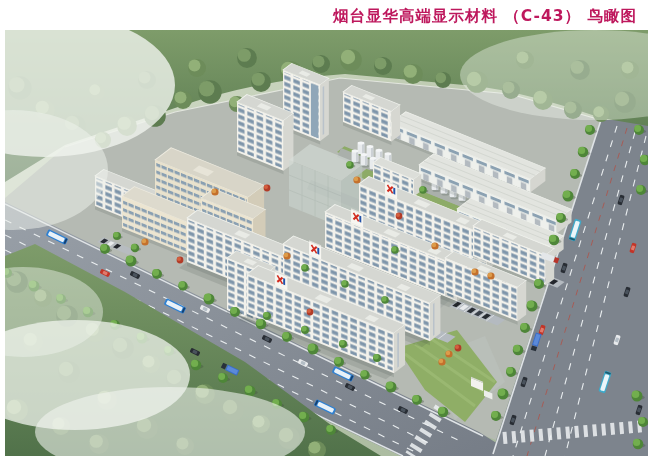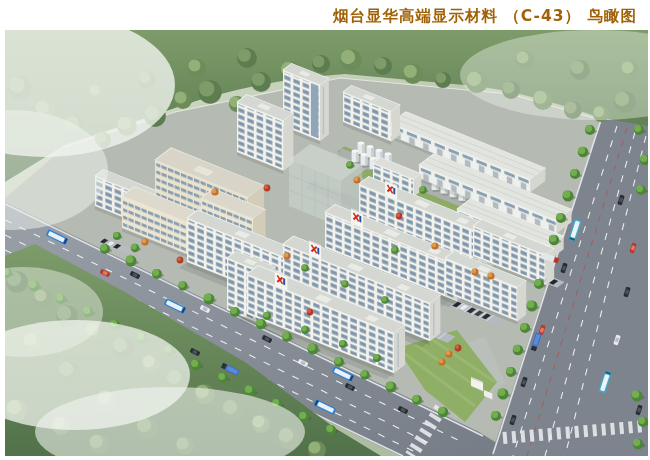--- a/index.html
+++ b/index.html
@@ -1,19 +1,19 @@
 <!DOCTYPE html>
 <html><head>
 <meta charset="utf-8">
 <style>
   html,body{margin:0;padding:0;background:#ffffff;}
   .canvas{position:relative;width:650px;height:460px;background:#ffffff;overflow:hidden;
           font-family:"DejaVu Sans","Liberation Sans",sans-serif;}
   .title{position:absolute;top:6px;left:0;right:13px;text-align:right;
-         font-size:15.5px;font-weight:bold;color:#a16207;letter-spacing:1px;white-space:nowrap;}
+         font-size:15.5px;font-weight:bold;color:#be185d;letter-spacing:1px;white-space:nowrap;}
   .render{position:absolute;left:5px;top:30px;width:643px;height:426px;}
   svg{display:block;}
 </style>
 </head>
 <body>
 
 <div class="canvas">
   <div class="title">烟台显华高端显示材料 （C-43） 鸟瞰图</div>
 
   <div class="render">

